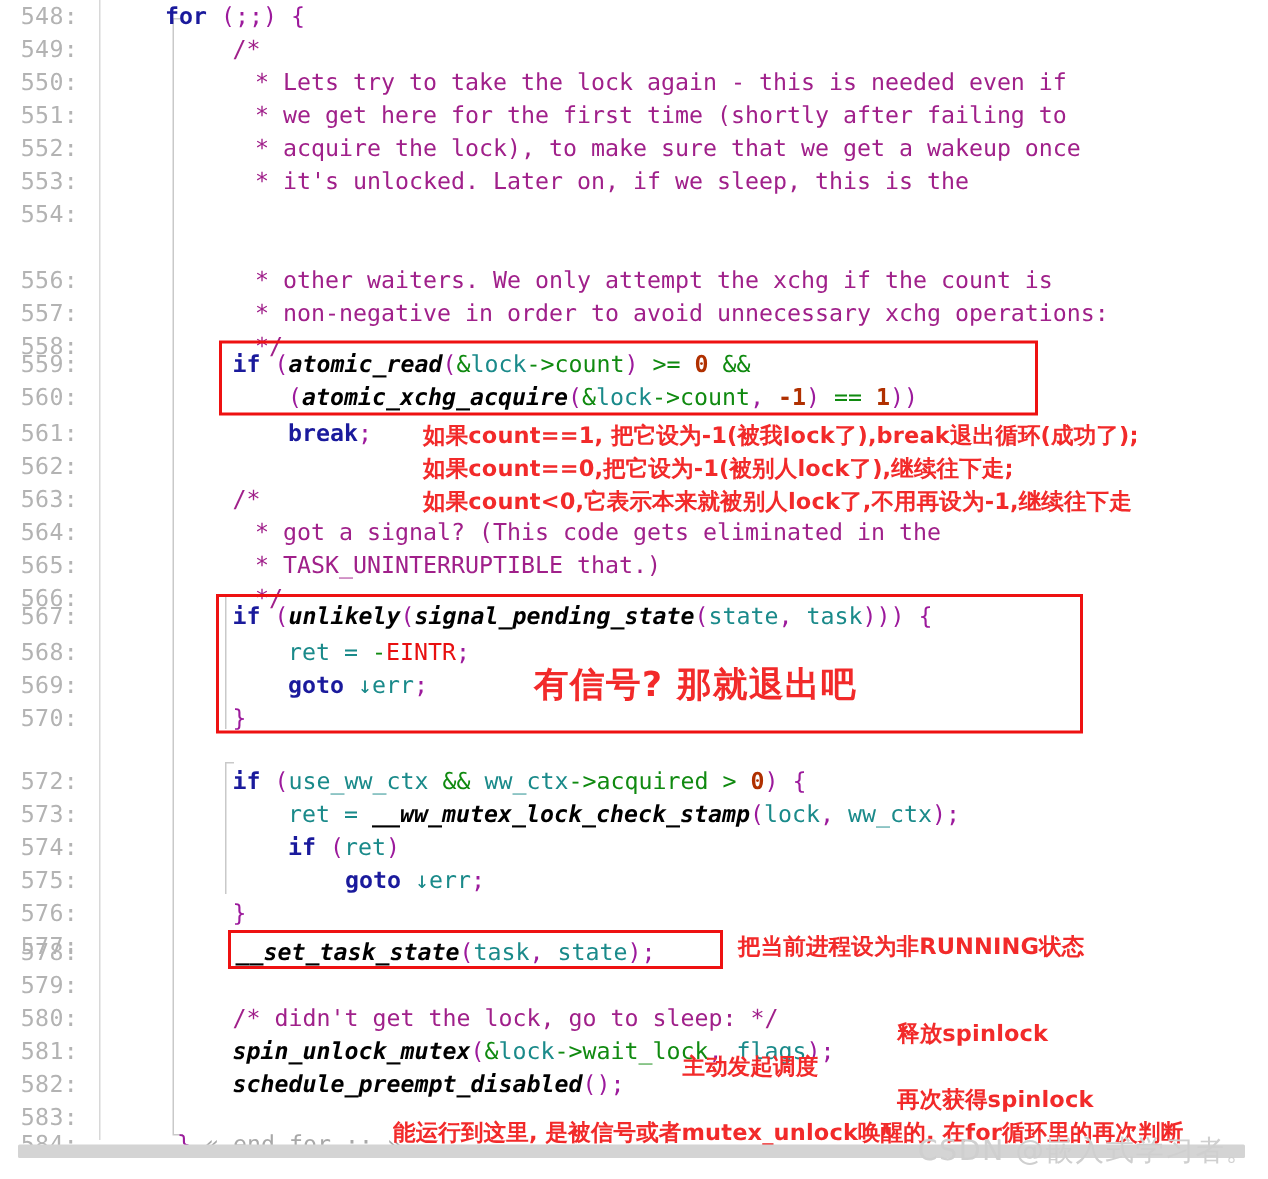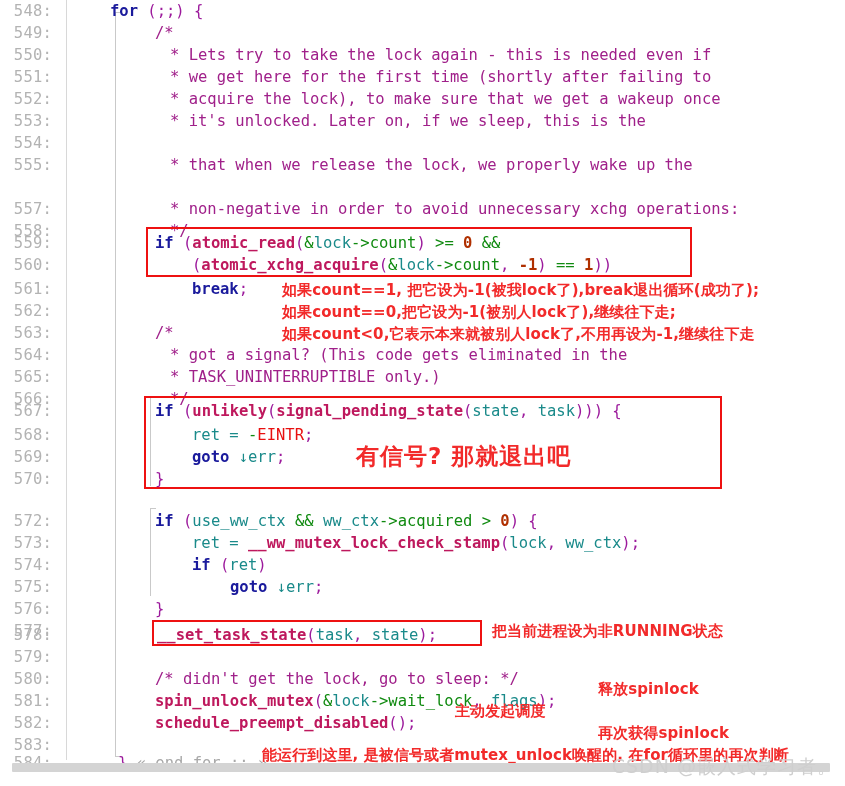--- a/index.html
+++ b/index.html
@@ -75,21 +75,21 @@
   }
 
   .src {
     position: absolute;
     left: 78px;
     top: 0;
   }
 
   
   .kw      { color: #1a1a9c; font-weight: bold; }   
-  .fn      { color: #be185d; font-weight: bold; }   
+  .fn      { color: #000000; font-weight: bold; font-style: italic; }   
   .fnp     { color: #108a10; }                       
   .var     { color: #1a8a8a; }                       
   .punct   { color: #9c1a9c; }                       
   .num     { color: #b03000; font-weight: bold; }    
   .op      { color: #108a10; }                       
   .cmt     { color: #a0208a; }                       
   .macro   { color: #e81010; }                       
   .fold    { color: #a8a8a8; }                       
   .underline-red { border-bottom: 2px solid #f03030; padding-bottom: 0px; }
 
@@ -202,25 +202,25 @@
 
     <div class="line" style="top:110px;position:absolute;left:0;width:845px;">
       <span class="ln">553:</span>
       <span class="src cmt" style="left:170px;">* it's unlocked. Later on, if we sleep, this is the</span>
     </div>
 
     <div class="line" style="top:132px;position:absolute;left:0;width:845px;">
       <span class="ln">554:</span>
     </div>
 
-    <div class="line" style="top:154px;position:absolute;left:0;width:845px;">
-      <span class="ln">555:</span>
-      <span class="src cmt" style="left:170px;">* that when we release the lock, we properly wake up the</span>
-    </div>
-
+
+    <div class="line" style="top:176px;position:absolute;left:0;width:845px;">
+      <span class="ln">556:</span>
+      <span class="src cmt" style="left:170px;">* other waiters. We only attempt the xchg if the count is</span>
+    </div>
 
     <div class="line" style="top:198px;position:absolute;left:0;width:845px;">
       <span class="ln">557:</span>
       <span class="src cmt" style="left:170px;">* non-negative in order to avoid unnecessary xchg operations:</span>
     </div>
 
     <div class="line" style="top:220px;position:absolute;left:0;width:845px;">
       <span class="ln">558:</span>
       <span class="src cmt" style="left:170px;">*/</span>
     </div>
@@ -249,21 +249,21 @@
       <span class="src cmt" style="left:155px;">/*</span>
     </div>
 
     <div class="line" style="top:344px;position:absolute;left:0;width:845px;">
       <span class="ln">564:</span>
       <span class="src cmt" style="left:170px;">* got a signal? (This code gets eliminated in the</span>
     </div>
 
     <div class="line" style="top:366px;position:absolute;left:0;width:845px;">
       <span class="ln">565:</span>
-      <span class="src cmt" style="left:170px;">* TASK_UNINTERRUPTIBLE only.)</span>
+      <span class="src cmt" style="left:170px;">* TASK_UNINTERRUPTIBLE that.)</span>
     </div>
 
     <div class="line" style="top:388px;position:absolute;left:0;width:845px;">
       <span class="ln">566:</span>
       <span class="src cmt" style="left:170px;">*/</span>
     </div>
 
     <div class="line" style="top:400px;position:absolute;left:0;width:845px;">
       <span class="ln">567:</span>
       <span class="src" style="left:155px;"><span class="kw">if</span><span> </span><span class="punct">(</span><span class="fn">unlikely</span><span class="punct">(</span><span class="fn">signal_pending_state</span><span class="punct">(</span><span class="var">state</span><span class="punct">, </span><span class="var">task</span><span class="punct">)))</span><span class="punct"> {</span></span>

